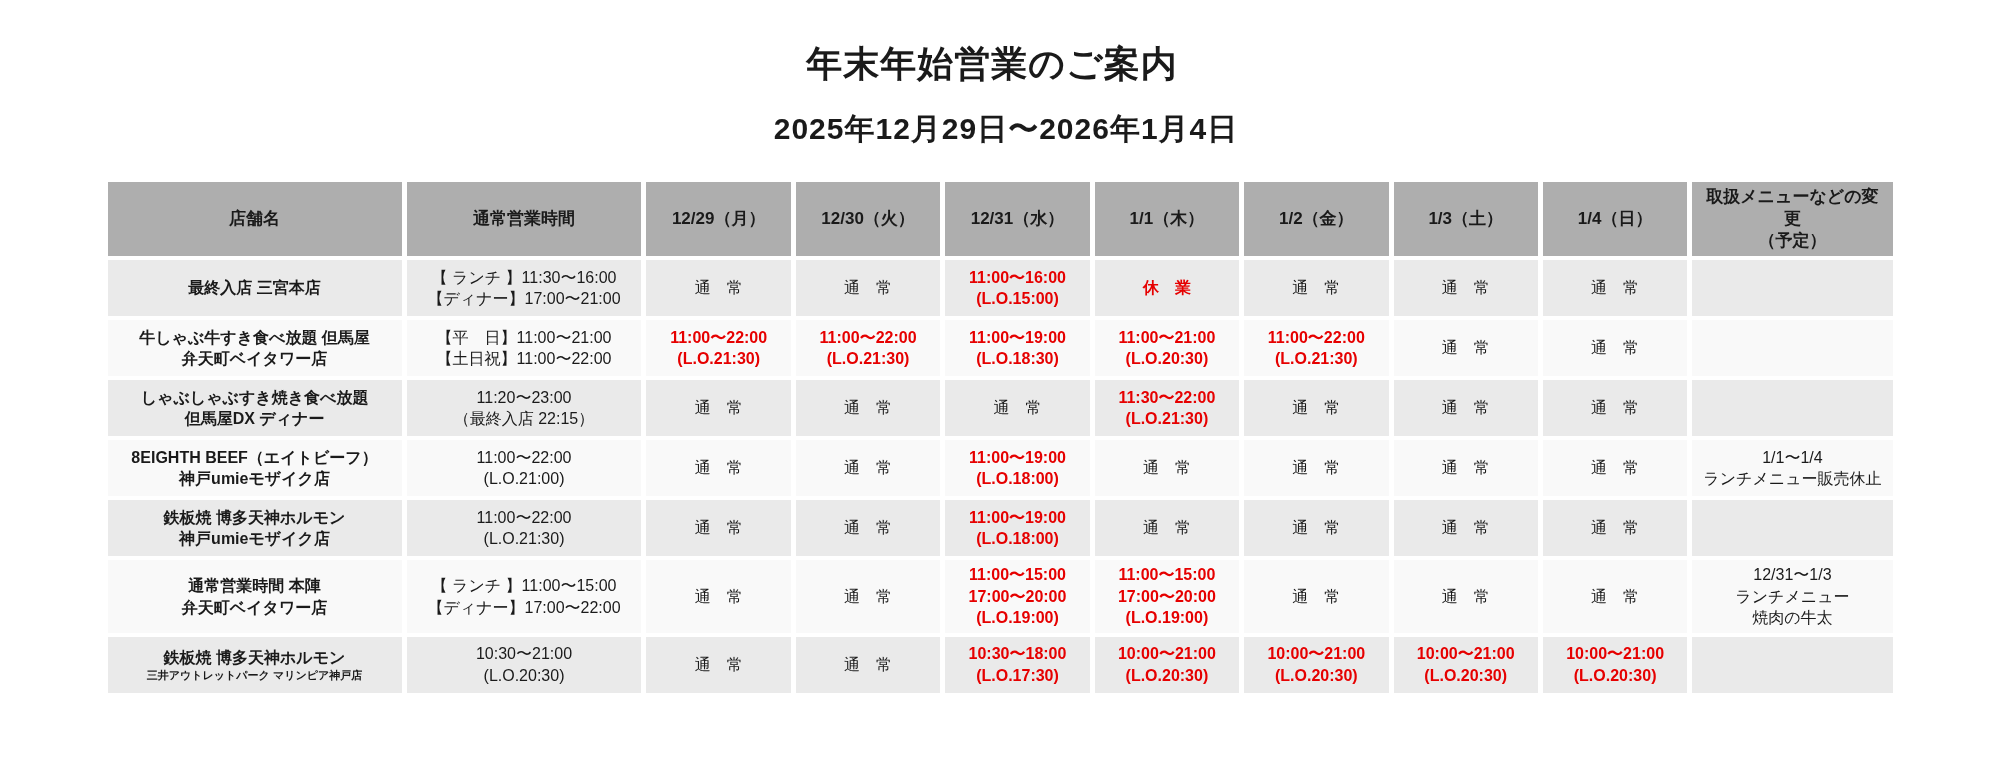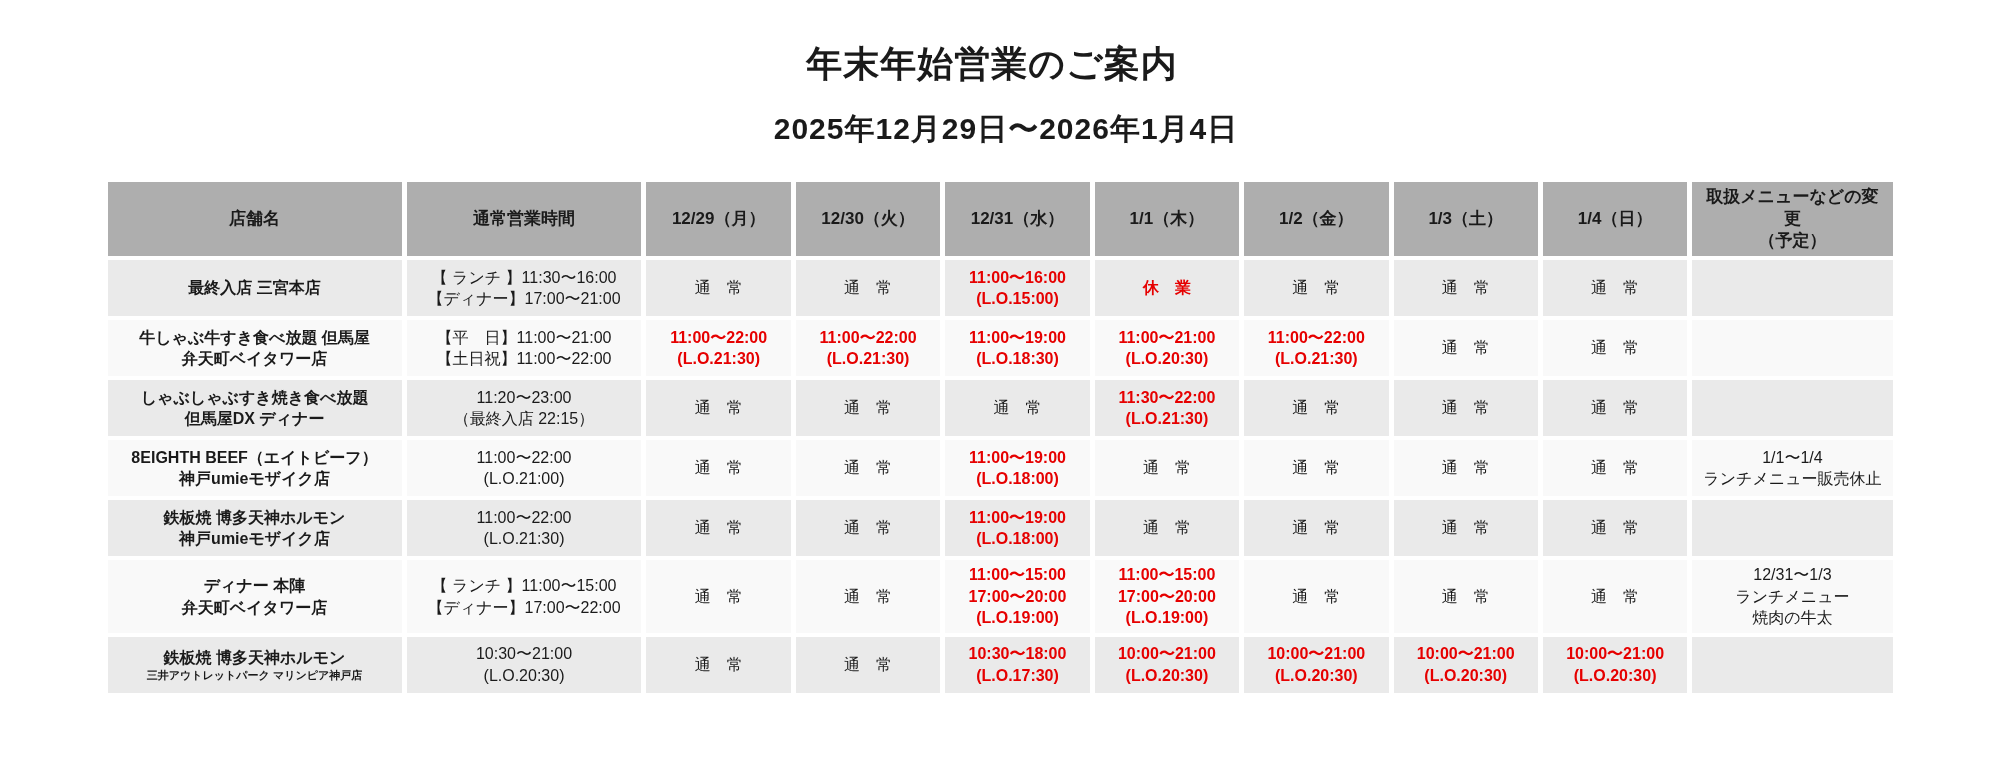--- a/index.html
+++ b/index.html
@@ -268,21 +268,21 @@
         <td>
           <div>通　常</div>
         </td>
         <td>
           <div>通　常</div>
         </td>
         <td></td>
       </tr>
       <tr class="even">
         <td class="store">
-          <div>ディナー 本陣</div>
+          <div>通常営業時間 本陣</div>
           <div>弁天町ベイタワー店</div>
         </td>
         <td>
           <div>【 ランチ 】11:00〜15:00</div>
           <div>【ディナー】17:00〜22:00</div>
         </td>
         <td>
           <div>通　常</div>
         </td>
         <td>

